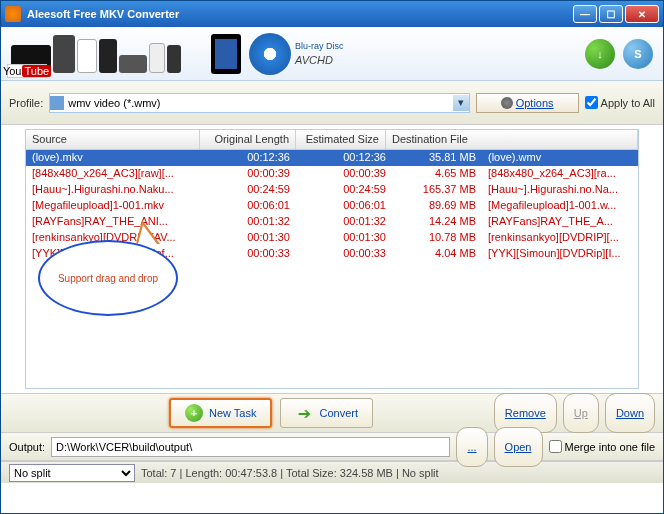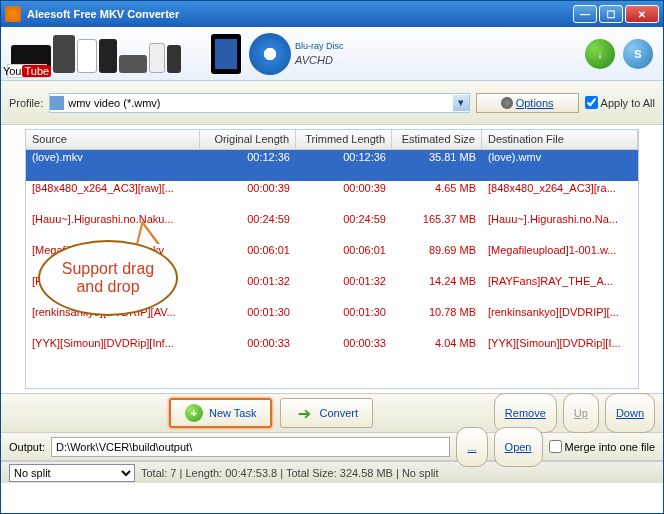--- a/index.html
+++ b/index.html
@@ -40,24 +40,24 @@
 .profsel .fi{width:14px;height:14px;background:#6a9fd8}
 .profsel .dd{margin-left:auto;width:16px;height:16px;background:linear-gradient(#d8e8f8,#a8c8e8);display:flex;align-items:center;justify-content:center;color:#246}
 .optbtn{height:20px;border:1px solid #b8a888;background:linear-gradient(#fff,#f0e8d8);padding:0 24px;display:flex;align-items:center;gap:3px;color:#0645ad;text-decoration:underline}
 .optbtn .gi{width:12px;height:12px;background:radial-gradient(circle,#888,#555);border-radius:50%}
 .chk{display:flex;align-items:center;gap:3px}
 .chk input{width:13px;height:13px}
 .tablewrap{height:260px;border:1px solid #b8cfe5;margin:4px 24px;background:#fff;position:relative}
 .thead{display:flex;background:linear-gradient(#fff,#e8e8e8);border-bottom:1px solid #ccc;height:20px}
 .thead .th{padding:3px 6px;border-right:1px solid #d0d0d0;color:#333}
 .c1{width:174px}.c2{width:96px;text-align:right}.c3{width:96px;text-align:right}.c4{width:90px;text-align:right}.c5{flex:1}
-.tbody .tr{display:flex;height:31px;color:#c00}
+.tbody .tr{display:flex;height:16px;color:#c00}
 .tbody .tr.sel{background:#316ac5;color:#fff}
 .tbody .td{padding:1px 6px;overflow:hidden;white-space:nowrap}
-.callout{position:absolute;left:12px;top:110px;width:140px;height:76px;border:2px solid #a16207;border-radius:50%;background:#fff;display:flex;align-items:center;justify-content:center;text-align:center;color:#d04020;font-size:16px;padding:10px}
+.callout{position:absolute;left:12px;top:110px;width:140px;height:76px;border:2px solid #1d4ed8;border-radius:50%;background:#fff;display:flex;align-items:center;justify-content:center;text-align:center;color:#d04020;font-size:10px;padding:10px}
 .callout::before{content:"";position:absolute;top:-22px;right:16px;width:0;height:0;border-left:6px solid transparent;border-right:18px solid transparent;border-bottom:24px solid #e08030}
 .callout::after{content:"";position:absolute;top:-17px;right:19px;width:0;height:0;border-left:5px solid transparent;border-right:14px solid transparent;border-bottom:19px solid #fff}
 .actionbar{height:40px;background:linear-gradient(#f8f8f0,#e8e8d8);border-top:1px solid #ccc;border-bottom:1px solid #ccc;display:flex;align-items:center;padding:0 8px;gap:6px;justify-content:flex-end}
 .actionbar .center{margin-right:auto;margin-left:160px;display:flex;gap:8px}
 .bigbtn{height:30px;border:1px solid #b8b098;background:linear-gradient(#fff,#f0ecd8);padding:0 14px;display:flex;align-items:center;gap:6px;border-radius:3px}
 .bigbtn.hl{border:2px solid #e07020;box-shadow:0 0 3px #e07020}
 .bigbtn .lbl{color:#0645ad;}
 .plusico{width:18px;height:18px;border-radius:50%;background:radial-gradient(circle at 30% 30%,#a0e860,#3aa020);color:#fff;display:flex;align-items:center;justify-content:center;font-weight:bold}
 .arrico{width:18px;height:18px;color:#3aa020;display:flex;align-items:center;justify-content:center;font-size:16px}
 .smbtn{height:40px;border:1px solid #b8b098;background:linear-gradient(#fff,#f0ecd8);padding:0 10px;display:flex;align-items:center;border-radius:11px;color:#0645ad;text-decoration:underline}
@@ -118,21 +118,20 @@
     <label class="chk">
       <input type="checkbox" checked="" style="">
         <span>Apply to All</span>
     </label>
   </div>
 
   <div class="tablewrap">
     <div class="thead">
       <div class="th c1">Source</div>
       <div class="th c2">Original Length</div>
-      <div class="th c3">Trimmed Length</div>
       <div class="th c4">Estimated Size</div>
       <div class="th c5">Destination File</div>
     </div>
     <div class="tbody" id="tbody">
         <div class="tr sel">
           <div class="td c1">(love).mkv</div>
           <div class="td c2">00:12:36</div>
           <div class="td c3">00:12:36</div>
           <div class="td c4">35.81 MB</div>
           <div class="td c5">(love).wmv</div>

